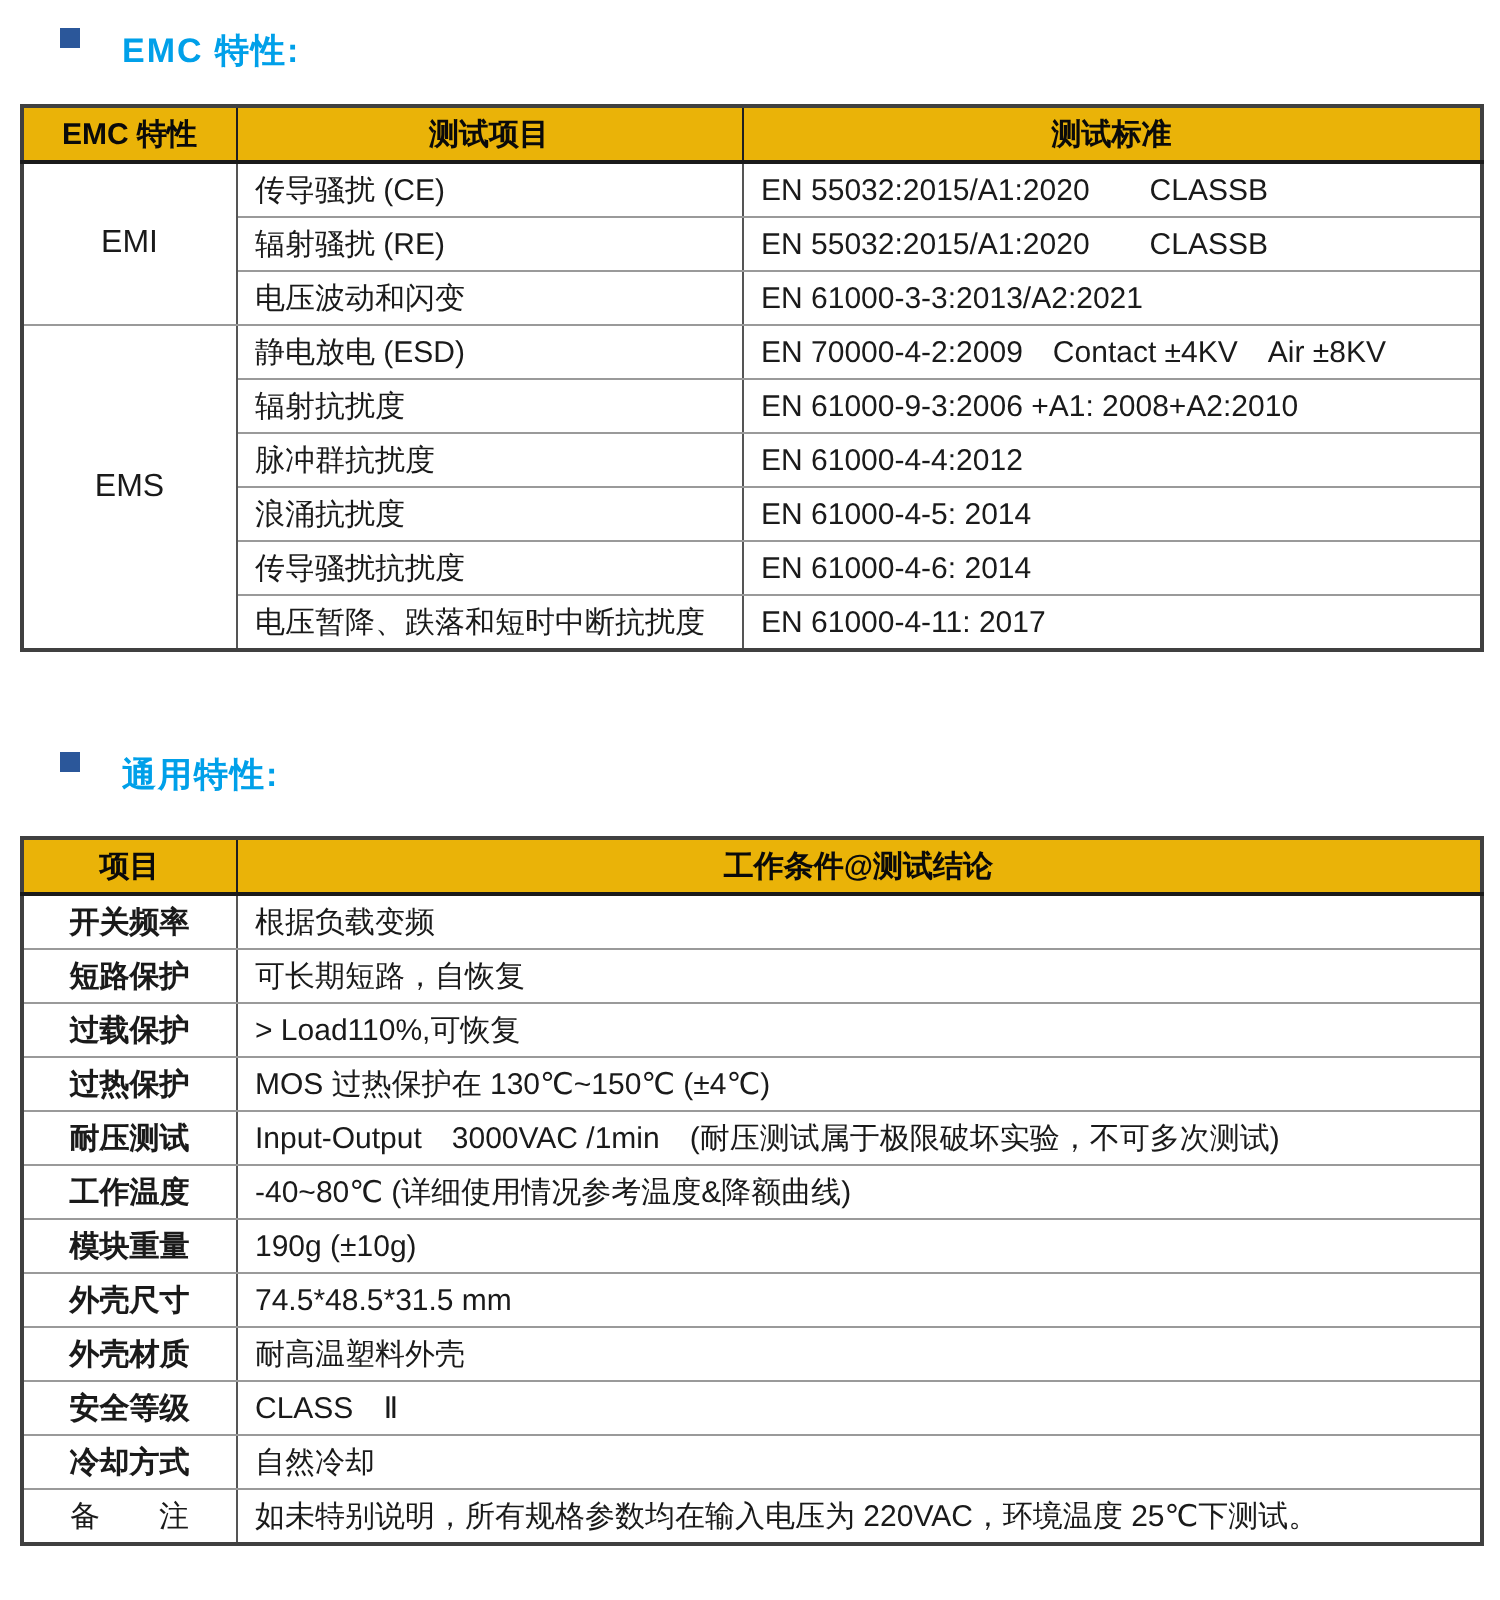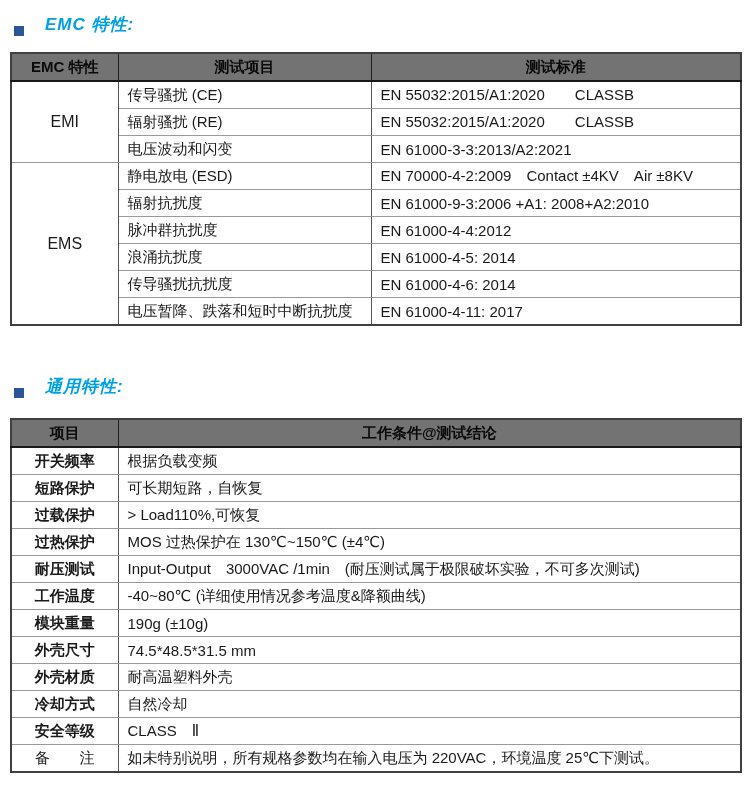--- a/index.html
+++ b/index.html
@@ -3,28 +3,28 @@
 <meta charset="utf-8">
 <style>
   html,body{margin:0;padding:0;}
   body{
     width:750px;height:800px;background:#ffffff;
     font-family:"Liberation Sans","DejaVu Sans",sans-serif;
     color:#1a1a1a;overflow:hidden;
   }
   .doc{padding:10px 10px 0 10px;}
 
-  .section-title{display:flex;align-items:flex-end;height:22px;margin:4px 0 16px 4px;font-style:italic;}
+  .section-title{display:flex;align-items:flex-start;height:22px;margin:4px 0 16px 20px;}
   .section-title.second{margin-top:50px;margin-bottom:20px;}
   .bullet{width:10px;height:10px;background:#2B579A;margin-right:21px;flex:0 0 auto;}
   .title-text{color:#00A0E9;font-weight:bold;font-size:17px;letter-spacing:1px;}
 
   table{border-collapse:collapse;table-layout:fixed;width:730px;border:2px solid #404040;}
   th{
-    background:#737373;color:#0a0a0a;font-size:15px;font-weight:bold;
+    background:#eab308;color:#0a0a0a;font-size:15px;font-weight:bold;
     text-align:center;height:26px;padding:0 4px;
     border:1px solid #1f1f1f;border-bottom:2px solid #1a1a1a;
   }
   td{
     font-size:15px;height:26px;padding:0 9px;
     border-top:1px solid #9a9a9a;border-bottom:1px solid #9a9a9a;
     border-left:1px solid #555555;border-right:1px solid #555555;
     overflow:hidden;white-space:nowrap;
   }
   td.grp{text-align:center;padding:14px;font-size:16px;}
@@ -143,26 +143,26 @@
       </tr>
       <tr>
         <td class="label">外壳尺寸</td>
         <td>74.5*48.5*31.5 mm</td>
       </tr>
       <tr>
         <td class="label">外壳材质</td>
         <td>耐高温塑料外壳</td>
       </tr>
       <tr>
+        <td class="label">安全等级</td>
+        <td>CLASS　Ⅱ</td>
+      </tr>
+      <tr>
         <td class="label">冷却方式</td>
         <td>自然冷却</td>
-      </tr>
-      <tr>
-        <td class="label">安全等级</td>
-        <td>CLASS　Ⅱ</td>
       </tr>
       <tr>
         <td class="justify-label">备 注</td>
         <td>如未特别说明，所有规格参数均在输入电压为 220VAC，环境温度 25℃下测试。</td>
       </tr>
     </tbody>
   </table>
 
 </div>
 

